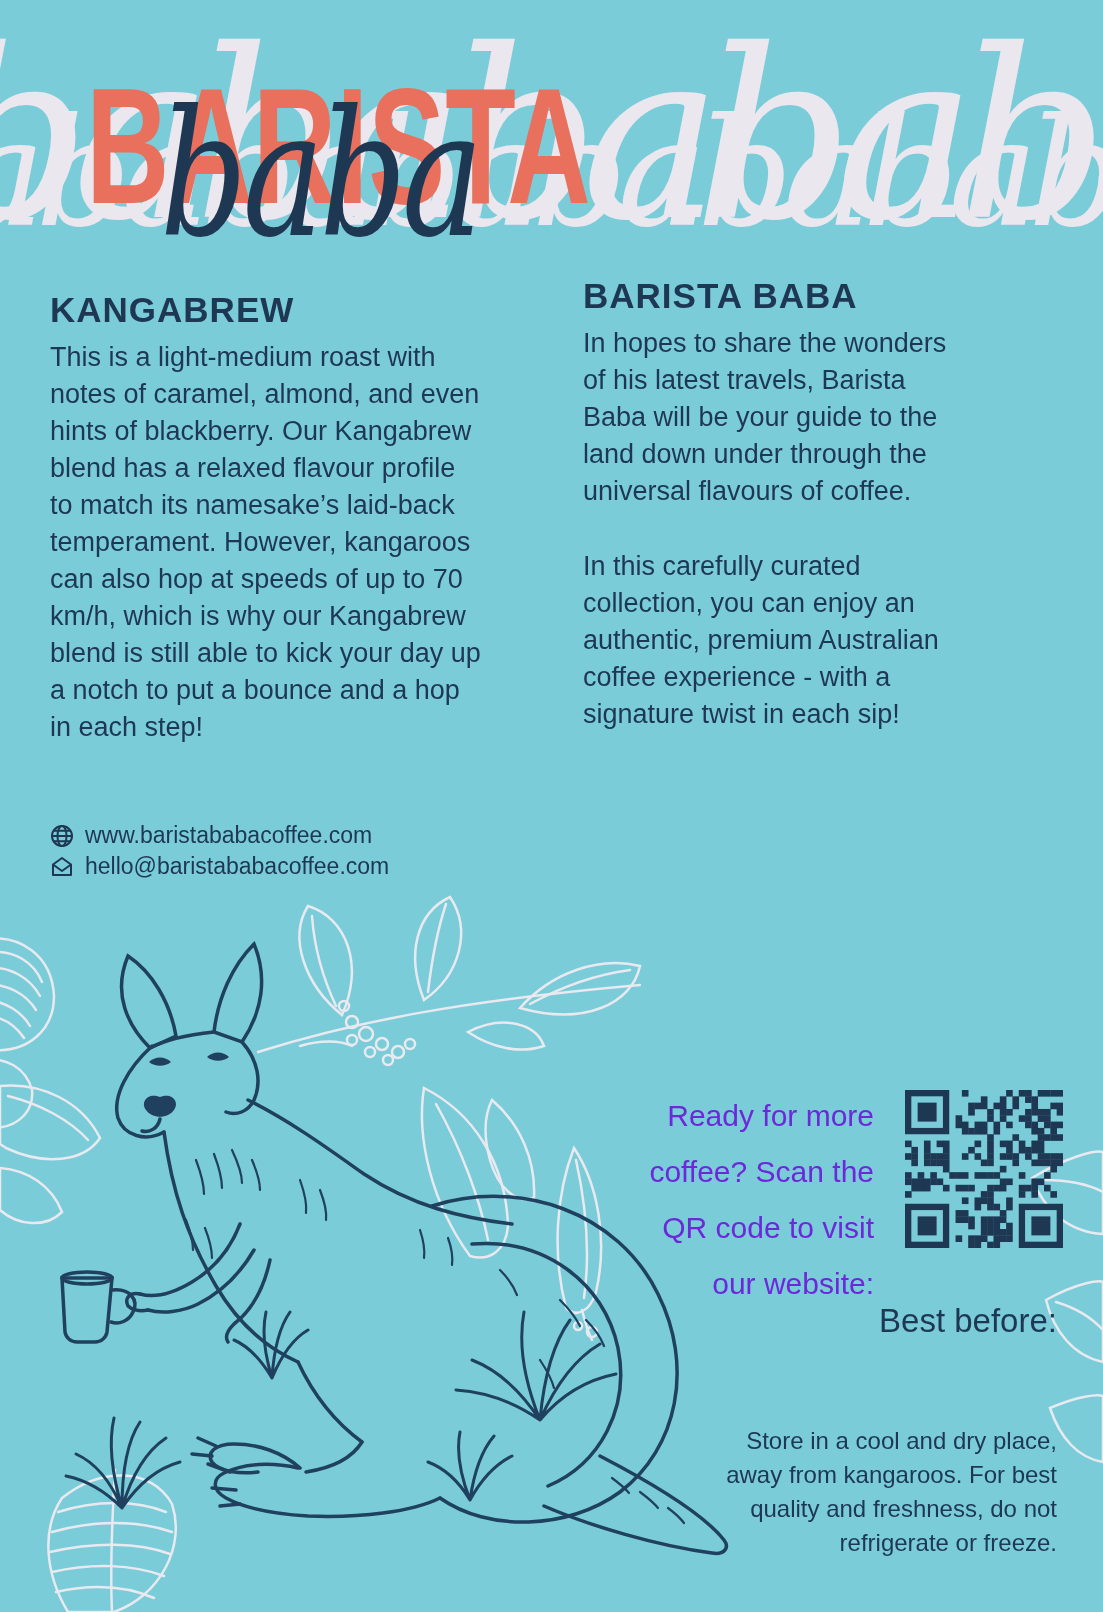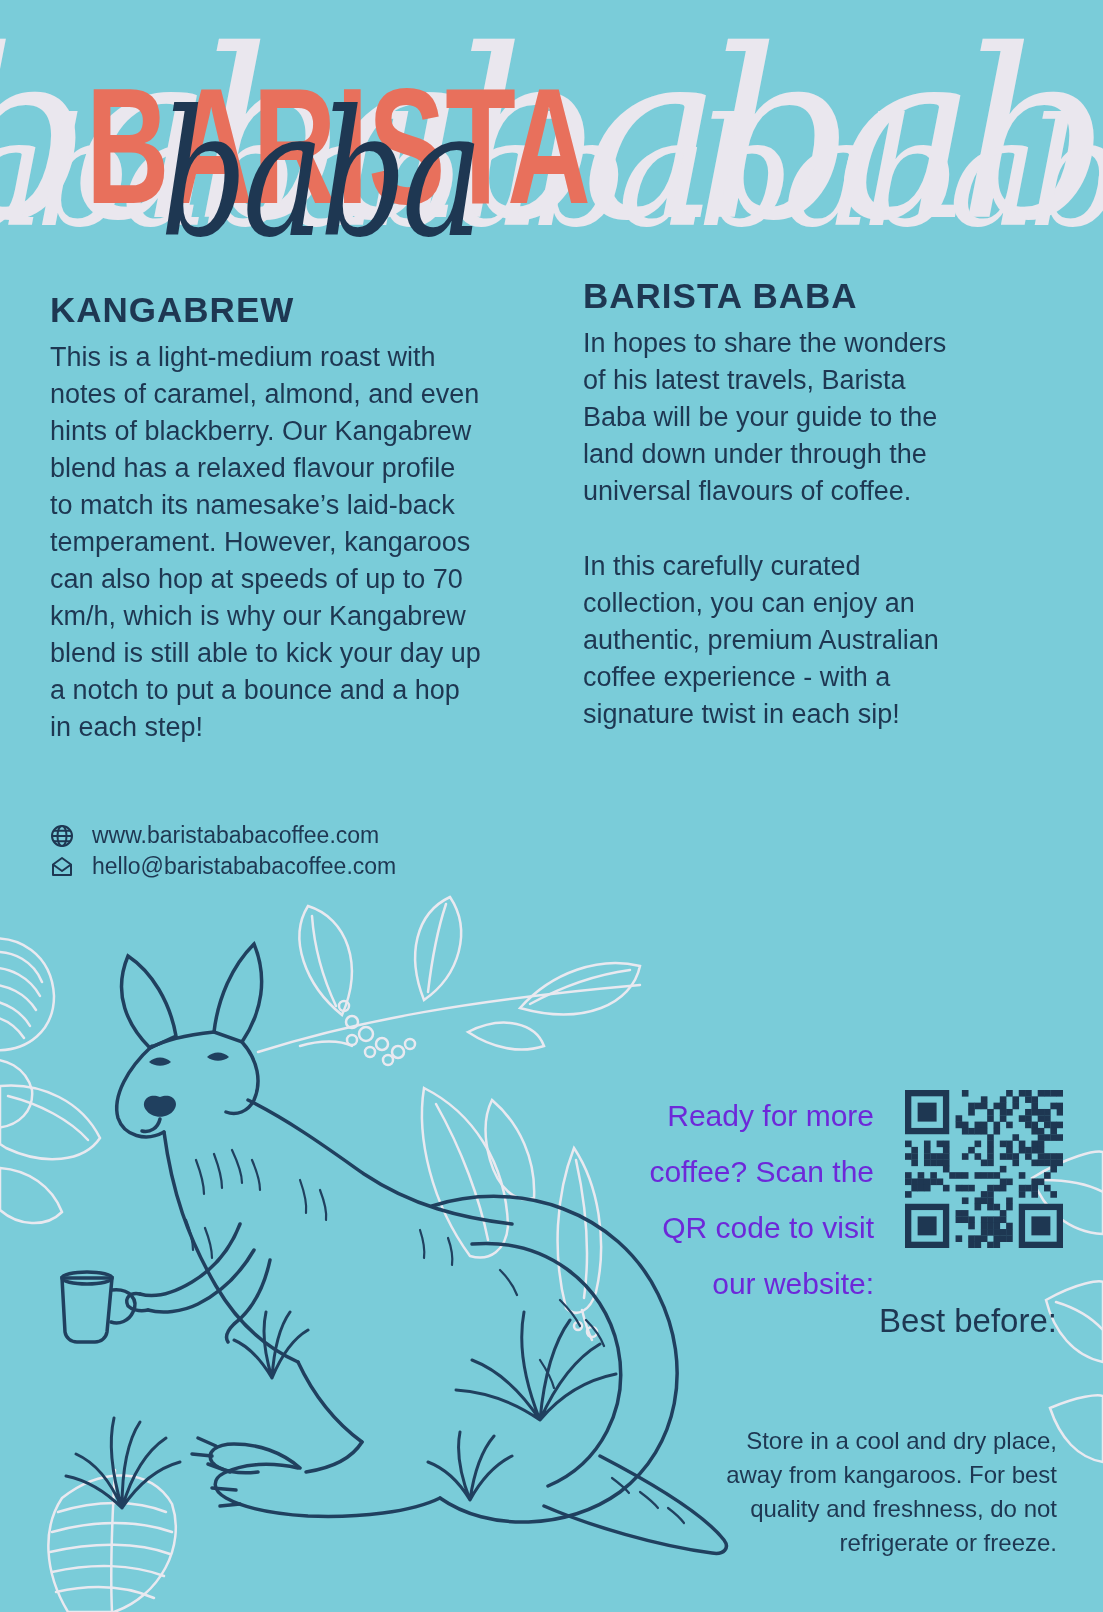--- a/index.html
+++ b/index.html
@@ -31,21 +31,21 @@
   .col-left{ position:absolute; left:50px; top:290px; width:520px; z-index:2; }
   .col-left h2, .col-right h2{
     margin:0 0 9px 0; font-size:35px; font-weight:bold; letter-spacing:1px; color:#1e3752;
   }
   .body-text{ margin:0; font-size:27px; line-height:37px; color:#1e3752; }
   .col-right{ position:absolute; right:50px; top:276px; width:470px; text-align:left; z-index:2; }
   .col-right .body-text{ margin-bottom:38px; }
   .col-right .body-text:last-child{ margin-bottom:0; }
   
   .contact{ position:absolute; left:50px; top:820px; z-index:2; }
-  .contact-row{ display:flex; align-items:center; gap:18px; height:31px; }
+  .contact-row{ display:flex; align-items:center; gap:11px; height:31px; }
   .contact-row svg{ flex:0 0 auto; }
   .contact-row span{ font-size:23px; color:#1e3752; }
   
   .qr-text{
     position:absolute; right:229px; top:1088px; width:330px; z-index:2;
     text-align:right; font-size:30px; line-height:56px; color:#6d28d9;
   }
   .qr-box{ position:absolute; left:905px; top:1090px; width:158px; height:158px; z-index:2; }
   
   .best-before{

